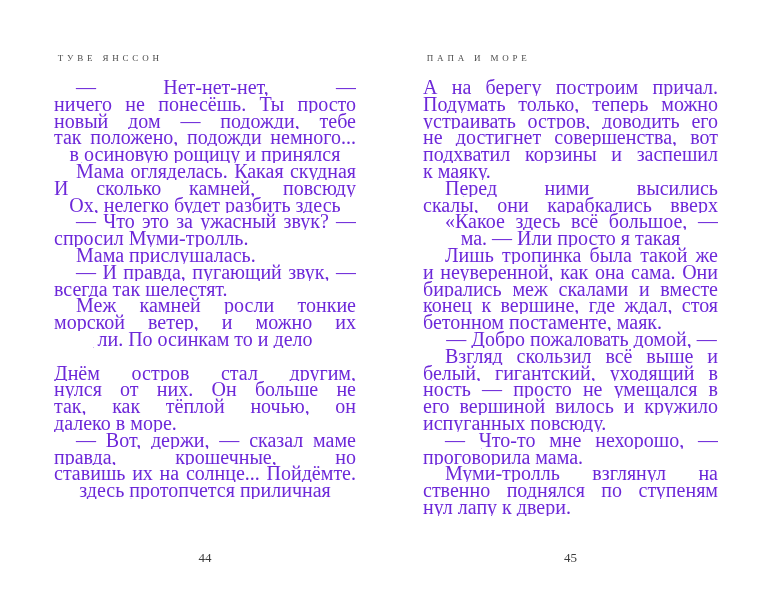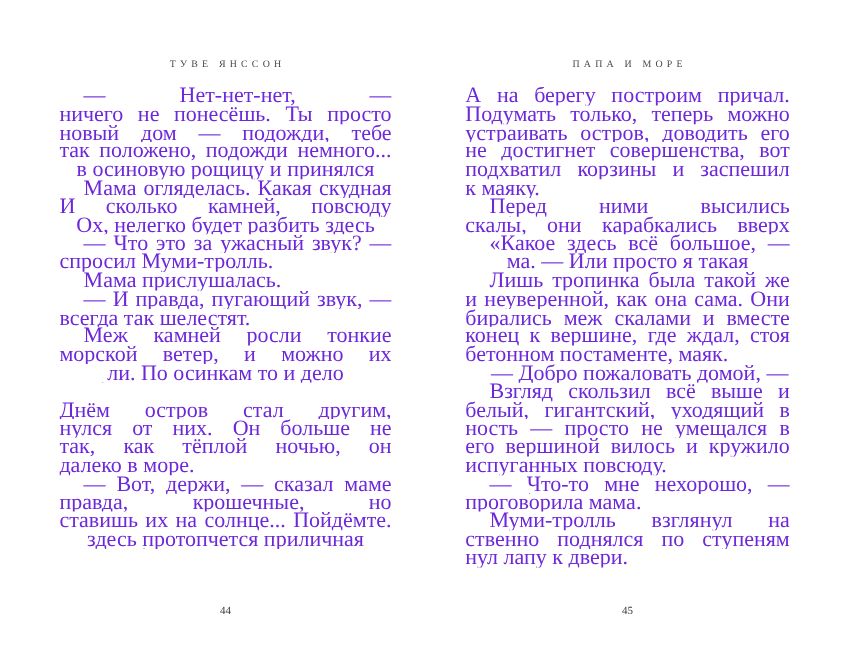--- a/index.html
+++ b/index.html
@@ -21,21 +21,20 @@
     height: 611px;
   }
   .page.left  { left: 54px;  width: 302px; }
   .page.right { left: 423px; width: 295px; font-family: Liberation Serif, serif; }
 
   .running-head {
     position: absolute;
     top: 53px;
     left: 0;
     width: 100%;
-    text-align: center;
     font-size: 9px;
     letter-spacing: 3.8px;
     color: #4a4a4a;
     text-indent: 3.8px; 
     white-space: nowrap;
   }
   .text-block {
     position: absolute;
     top: 79px;
     left: 0;
@@ -56,21 +55,21 @@
   .line.last {
     text-align: center;
     text-align-last: left;
   }
   .page-number {
     position: absolute;
     top: 550px;
     left: 0;
     width: 100%;
     text-align: center;
-    font-size: 10px;
+    font-size: 13px;
     color: #3a3a3a;
   }
 </style>
 </head>
 <body>
 
 <div class="spread">
 
   <div class="page left">
     <div class="running-head">ТУВЕ ЯНССОН</div>

